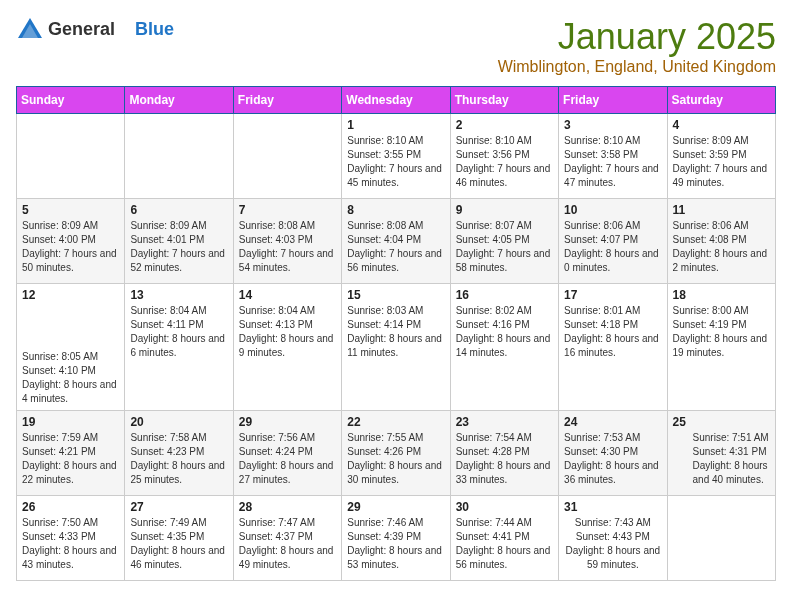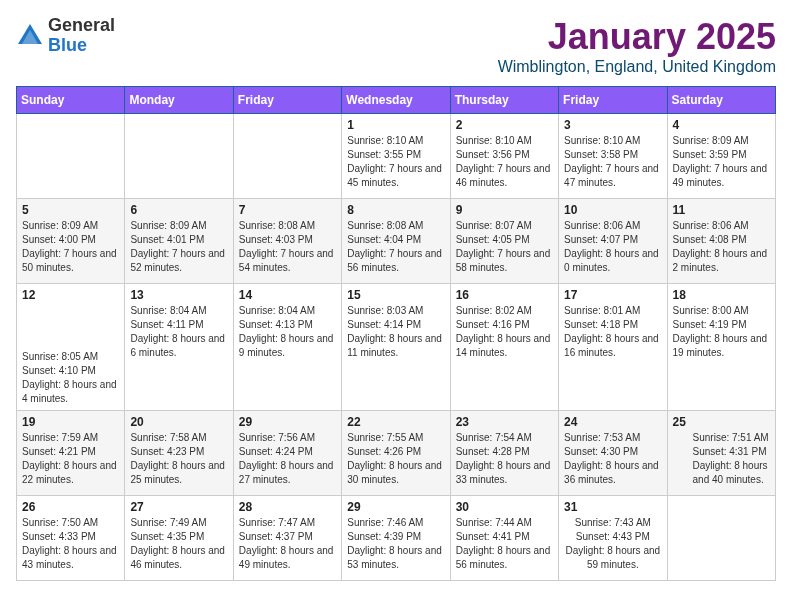--- a/index.html
+++ b/index.html
@@ -16,56 +16,57 @@
       justify-content: space-between;
       margin-bottom: 10px;
     }
     .logo {
       display: flex;
       align-items: center;
       gap: 4px;
     }
     .logo-text {
       display: flex;
-      flex-direction: column;
+      flex-direction: row;
       line-height: 1.1;
+      gap: 20px;
     }
     .logo-general {
       font-size: 18px;
       font-weight: bold;
       color: #333;
     }
     .logo-blue {
       font-size: 18px;
       font-weight: bold;
       color: #2176c7;
     }
     .logo-icon {
       width: 28px;
       height: 28px;
     }
     .title-block {
       text-align: right;
     }
     .title-month {
       font-size: 36px;
-      font-weight: bold;
-      color: #701a75;
+      font-weight: normal;
+      color: #4d7c0f;
     }
     .title-location {
       font-size: 16px;
-      color: #0c4a6e;
+      color: #a16207;
     }
     table {
       width: 100%;
       border-collapse: collapse;
       table-layout: fixed;
     }
     thead th {
-      background: #8b5cf6;
+      background: #d946ef;
       color: #fff;
       font-size: 12px;
       font-weight: bold;
       padding: 6px 4px;
       text-align: left;
       border: 1px solid #1a5fa0;
     }
     tbody td {
       border: 1px solid #ccc;
       vertical-align: top;

